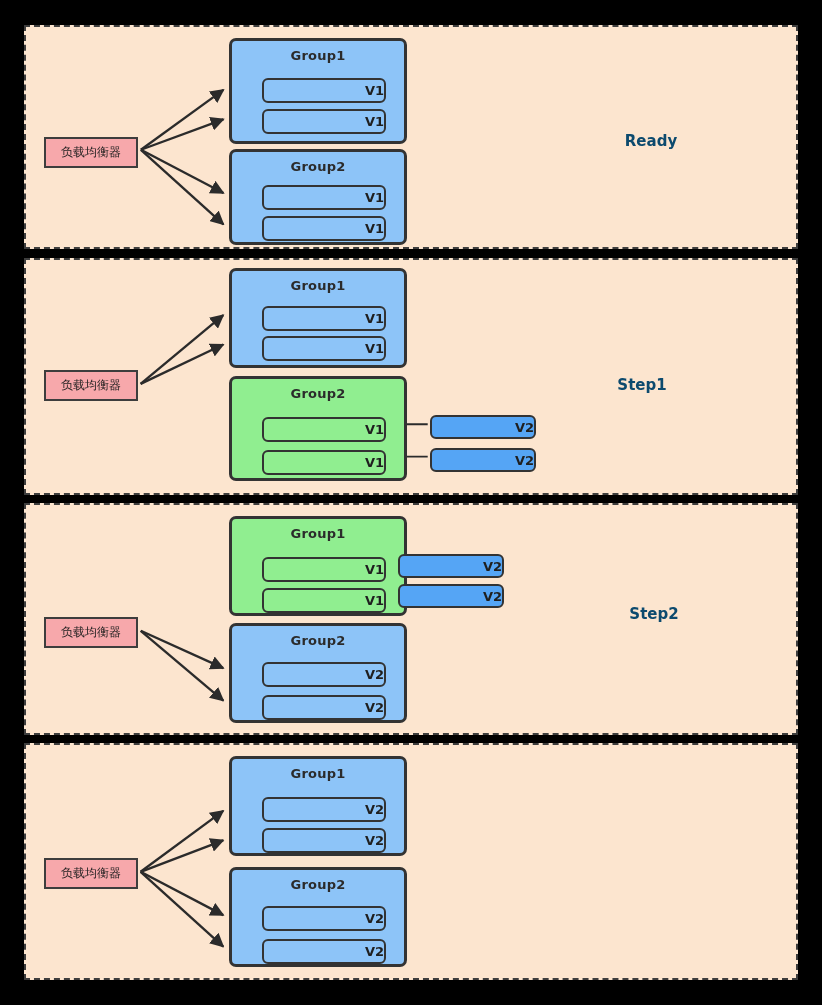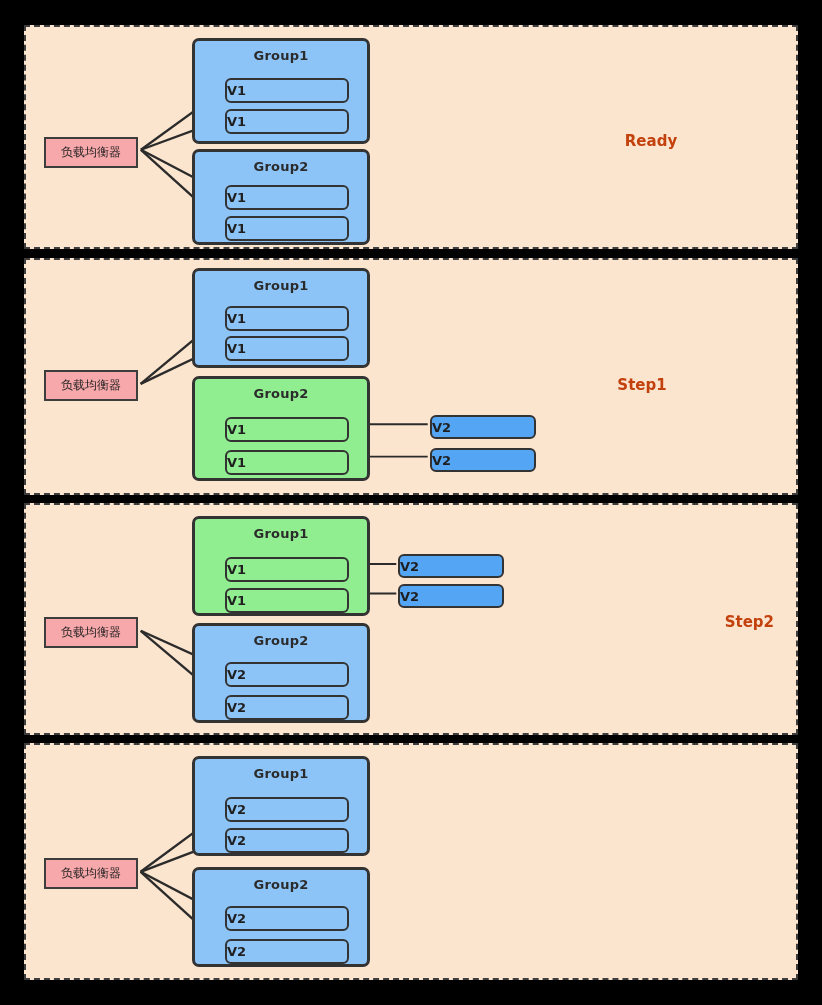--- a/index.html
+++ b/index.html
@@ -23,20 +23,21 @@
     position: absolute;
     background: #fce5cf;
     border: 2px dashed #3d3d3d;
     box-sizing: border-box;
   }
   .group-box {
     position: absolute;
     border: 3px solid #333333;
     border-radius: 7px;
     box-sizing: border-box;
+    margin-left: 37px;
   }
   .group-box.blue { background: #8dc4f8; }
   .group-box.green { background: #90ee90; }
   .group-title {
     position: absolute;
     top: 7px;
     left: 0;
     right: 0;
     text-align: center;
     font-size: 13px;
@@ -44,21 +45,21 @@
     color: #2b2b2b;
     letter-spacing: 0.2px;
   }
   .vm {
     position: absolute;
     border: 2px solid #333333;
     border-radius: 6px;
     box-sizing: border-box;
     display: flex;
     align-items: center;
-    justify-content: flex-start;
+    justify-content: flex-end;
     font-size: 13px;
     font-weight: bold;
     color: #1f1f1f;
   }
   .vm.blue-inner { background: #8dc4f8; }
   .vm.green-inner { background: #90ee90; }
   .vm.blue-solo { background: #55a5f5; }
   .lb {
     position: absolute;
     background: #f7a8ab;
@@ -68,21 +69,21 @@
     align-items: center;
     justify-content: center;
     font-size: 12px;
     color: #1f1f1f;
     font-family: "DejaVu Sans", "Liberation Sans", sans-serif;
   }
   .stage-label {
     position: absolute;
     font-size: 15px;
     font-weight: bold;
-    color: #c2410c;
+    color: #0c4a6e;
     text-align: center;
     white-space: nowrap;
   }
   svg.arrows {
     position: absolute;
     left: 0;
     top: 0;
     width: 100%;
     height: 100%;
     overflow: visible;
@@ -221,21 +222,21 @@
       </div>
     </div>
 
     <div class="vm blue-solo" style="left:372px; top:49px; width:106px; height:24px;">
       <span>V2</span>
     </div>
     <div class="vm blue-solo" style="left:372px; top:79px; width:106px; height:24px;">
       <span>V2</span>
     </div>
 
-    <div class="stage-label" style="left:508px; top:108px; width:240px;text-align:right;">Step2</div>
+    <div class="stage-label" style="left:508px; top:100px; width:240px;">Step2</div>
   </div>
 
   <div class="panel" style="left:24px; top:743px; width:774px; height:237px;">
 
     <svg class="arrows" viewBox="0 0 774 237">
       <defs>
         <marker id="ah4" viewBox="0 0 10 10" refX="9" refY="5" markerWidth="6" markerHeight="6" orient="auto-start-reverse">
           <path d="M 0 0 L 10 5 L 0 10 z" fill="#2b2b2b"></path>
         </marker>
       </defs>

